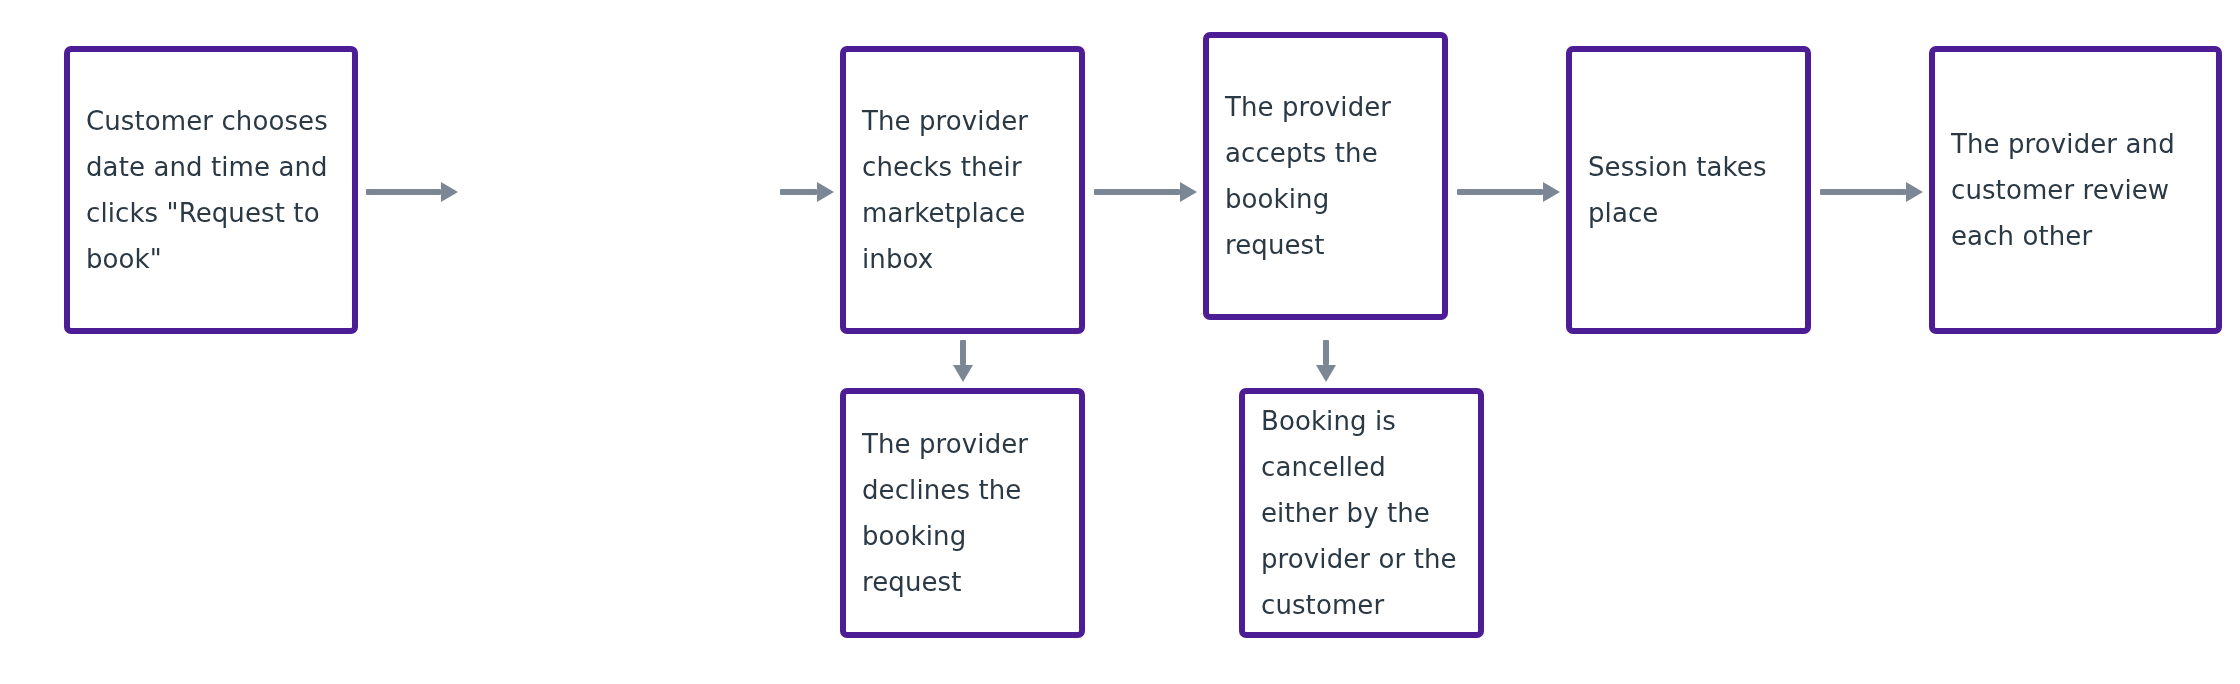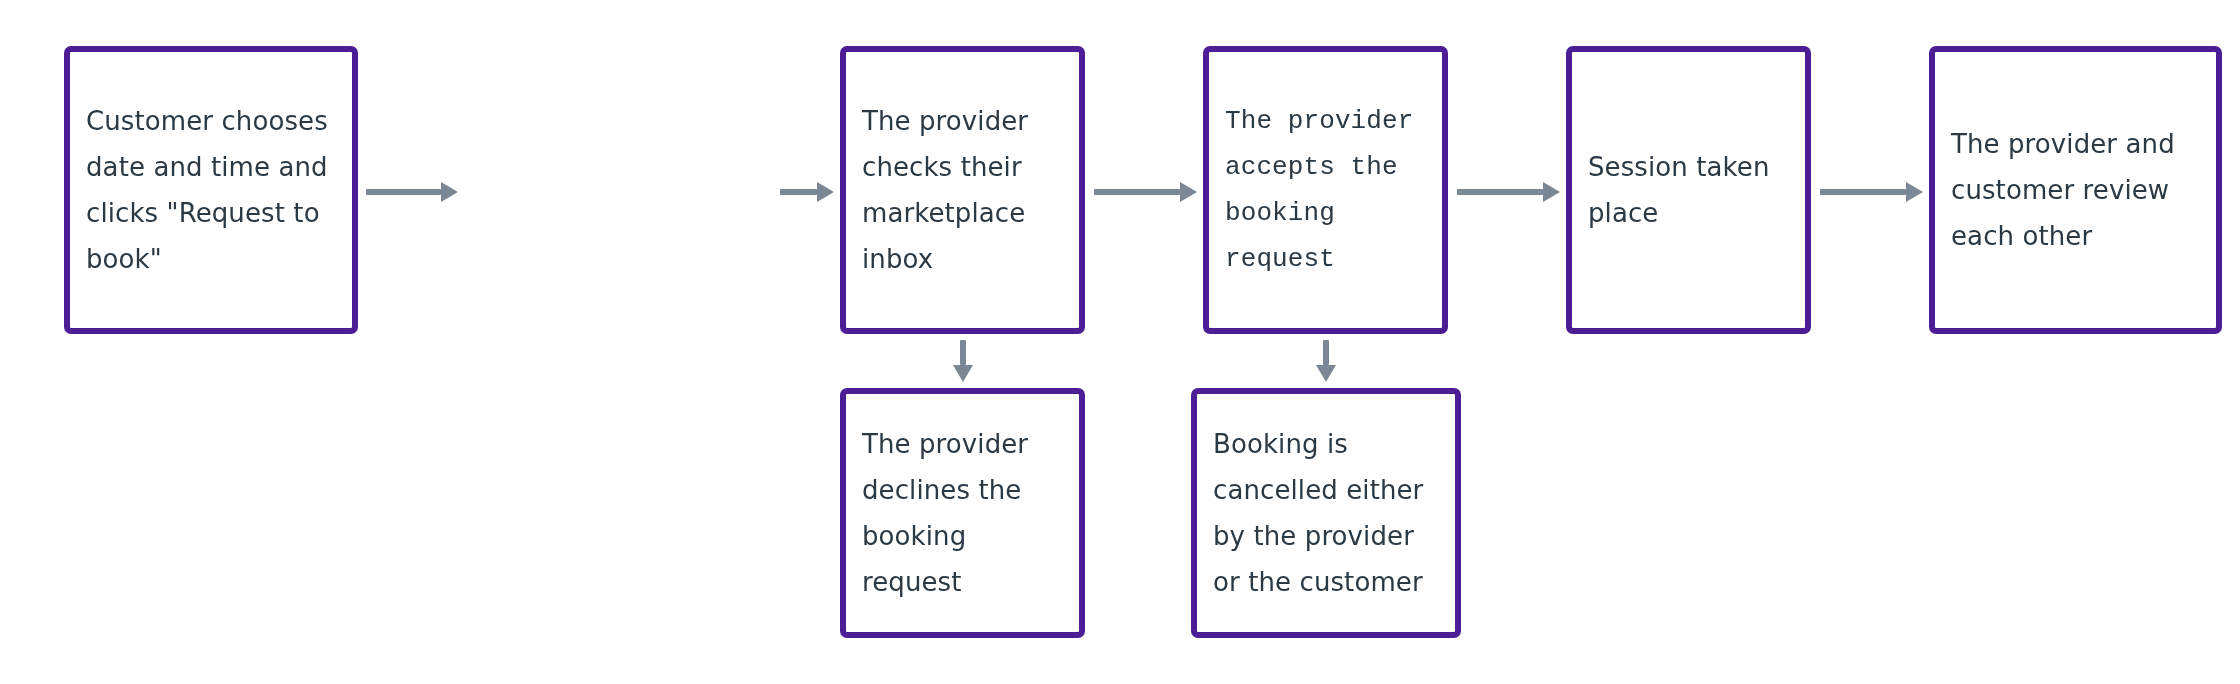--- a/index.html
+++ b/index.html
@@ -92,37 +92,37 @@
 
   <div class="node" style="left:64px; top:46px; width:294px; height:288px;">
     <span class="node-label">Customer chooses date and time and clicks "Request to book"</span>
   </div>
 
 
   <div class="node" style="left:840px; top:46px; width:245px; height:288px;">
     <span class="node-label">The provider checks their marketplace inbox</span>
   </div>
 
-  <div class="node" style="left:1203px; top:46px; width:245px; height:288px;font-family:Liberation Mono, monospace;">
+  <div class="node" style="left:1203px; top:32px; width:245px; height:288px;">
     <span class="node-label">The provider accepts the booking request</span>
   </div>
 
   <div class="node" style="left:1566px; top:46px; width:245px; height:288px;">
-    <span class="node-label">Session taken place</span>
+    <span class="node-label">Session takes place</span>
   </div>
 
   <div class="node" style="left:1929px; top:46px; width:293px; height:288px;">
     <span class="node-label">The provider and customer review each other</span>
   </div>
 
   <div class="node" style="left:840px; top:388px; width:245px; height:250px;align-items:center;">
     <span class="node-label">The provider declines the booking request</span>
   </div>
 
-  <div class="node" style="left:1191px; top:388px; width:270px; height:250px;">
+  <div class="node" style="left:1239px; top:388px; width:245px; height:250px;">
     <span class="node-label">Booking is cancelled either by the provider or the customer</span>
   </div>
 
   <span class="arrow-h" style="left:366px; top:180px; width:92px;">
     <span class="shaft" style="width:75px;"></span>
     <span class="head" style="left:75px;"></span>
   </span>
 
   <span class="arrow-h" style="left:780px; top:180px; width:54px;">
     <span class="shaft" style="width:37px;"></span>

